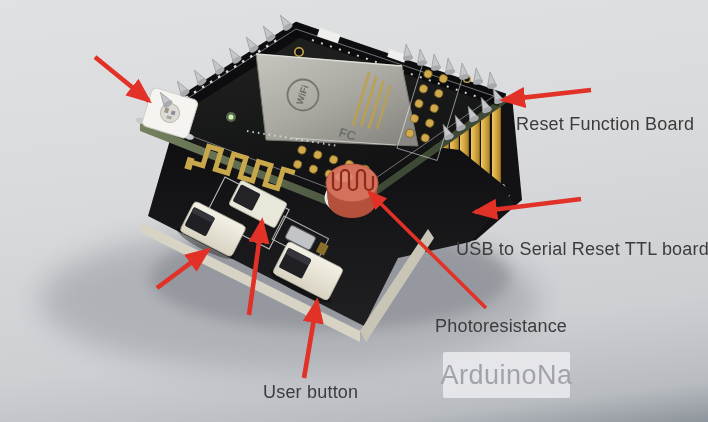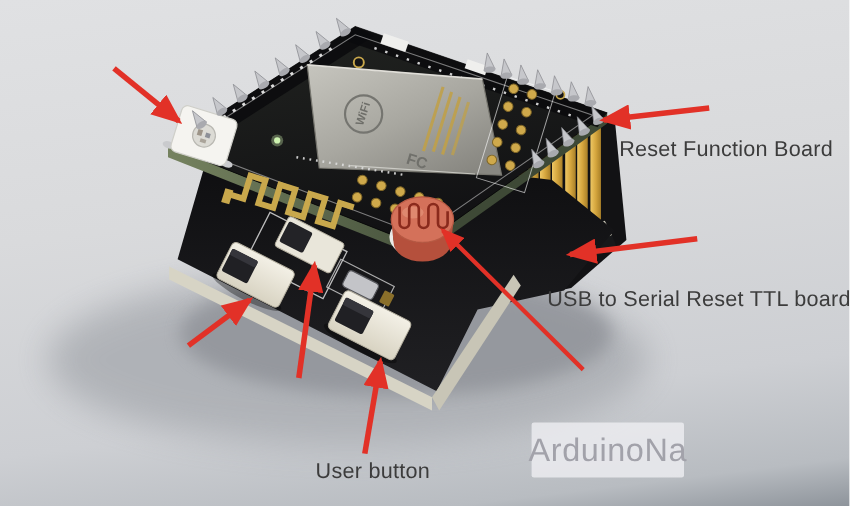--- a/index.html
+++ b/index.html
@@ -241,20 +241,21 @@
       <path d="M332,186 q-12,12 0,22 q16,11 38,-4" fill="none" stroke="#f2f2f0" stroke-width="3" opacity="0.95"></path>
       <path d="M326,183 a26,19 0 0 0 52,0 l-2,19 a24,16 0 0 1 -48,0 z" fill="#b5503c"></path>
       <ellipse cx="352" cy="183" rx="26" ry="19" fill="#d4715a" stroke="#b85a44" stroke-width="1"></ellipse>
       <ellipse cx="344" cy="177" rx="9" ry="5" fill="#e89a82" opacity="0.55"></ellipse>
       <path d="M333,172 v14 a4,4 0 0 0 8,0 v-12 a4,4 0 0 1 8,0 v12 a4,4 0 0 0 8,0 v-12 a4,4 0 0 1 8,0 v12 a4,4 0 0 0 8,0 v-10" fill="none" stroke="#8a2a1c" stroke-width="2.2"></path>
     </g>
   </svg>
 
   <div class="lbl" style="left:516px;top:115px">Reset Function Board</div>
   <div class="lbl" style="left:456px;top:240px">USB to Serial Reset TTL board</div>
+  <div class="lbl" style="left:435px;top:317px">Photoresistance</div>
   <div class="lbl" style="left:263px;top:383px">User button</div>
 
   <div id="watermark">ArduinoNa</div>
 
   <svg id="arrows" width="708" height="422" viewBox="0 0 708 422">
     <defs>
       <marker id="ah" markerWidth="5.6" markerHeight="4.6" refX="4.8" refY="2.3" orient="auto" markerUnits="strokeWidth">
         <path d="M0,0 L5.6,2.3 L0,4.6 Z" fill="#e23127"></path>
       </marker>
     </defs>

